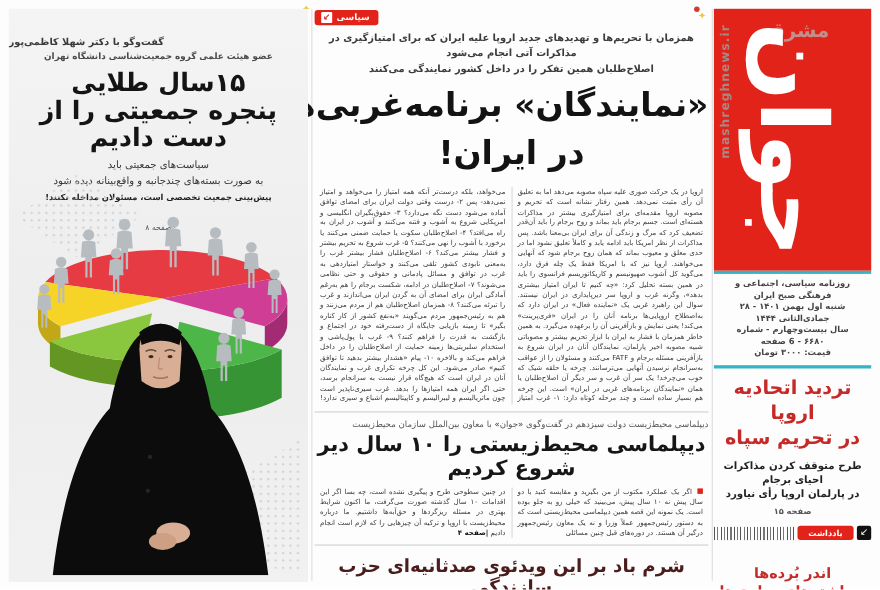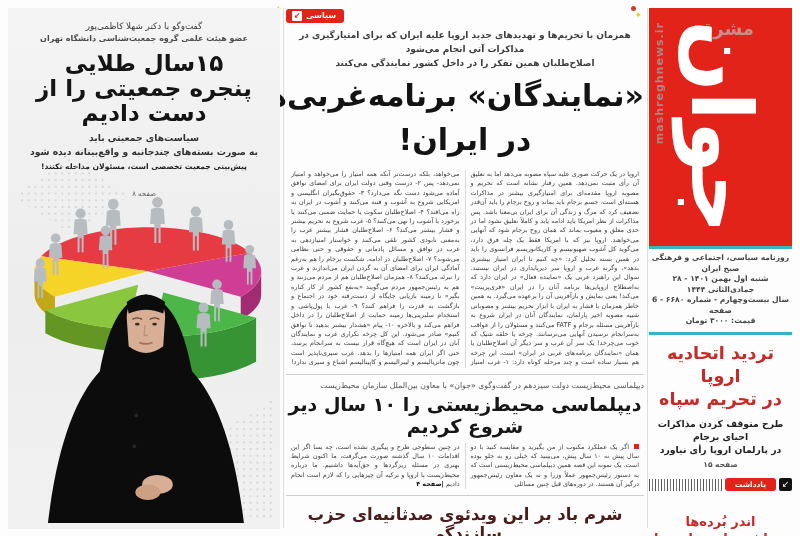--- a/index.html
+++ b/index.html
@@ -10,21 +10,21 @@
 
   
   .right-col { position:absolute; top:8px; right:8px; width:143px; height:522px; }
   .masthead { position:relative; width:143px; height:238px; background:#e2231a; overflow:hidden; }
   .logo-word { position:absolute; top:50%; left:50%; transform:translate(-50%,-50%) rotate(90deg);
     color:#fff; font-weight:bold; font-size:84px; letter-spacing:-4px; white-space:nowrap; line-height:1; }
   .wm-site { position:absolute; top:14px; left:4px; writing-mode:vertical-rl; transform:rotate(180deg);
     font-size:11px; font-weight:bold; color:#9b9b9b; opacity:.85; letter-spacing:1px; }
   .wm-brand { position:absolute; top:10px; right:38px; font-size:18px; font-weight:bold; color:#b9b4b2; opacity:.75; }
   .teal { height:3px; background:#35b4c3; }
-  .info { padding:4px 0 5px; text-align:center; color:#2b2b2b; }
+  .info { padding:4px 18px 5px; text-align:center; color:#2b2b2b; }
   .info div { font-size:7.6px; line-height:10.5px; font-weight:bold; color:#444; }
   .eu { text-align:center; margin-top:7px; }
   .eu-h { color:#c52a28; font-weight:bold; font-size:17.5px; line-height:23px; }
   .eu-sub { margin-top:6px; font-size:9.3px; font-weight:bold; color:#222; line-height:13px; }
   .eu-page { margin-top:4px; font-size:7.5px; color:#555; font-weight:bold; }
   .tagrow { margin-top:9px; display:flex; align-items:center; gap:3px; direction:ltr; height:14px; }
   .barcode { flex:1; height:12px;
     background:repeating-linear-gradient(90deg,#555 0 1px,transparent 1px 3px,#777 3px 4px,transparent 4px 6px); }
   .tag { background:#e2231a; color:#fff; font-size:7.5px; font-weight:bold; border-radius:3px;
     padding:2px 10px; line-height:1.2; }
@@ -54,24 +54,24 @@
   .env-col + .env-col { border-right:1px solid #d9d9d9; }
   .redsq { display:inline-block; width:5px; height:5px; background:#e2231a; margin-left:2px; }
   .pg { font-weight:bold; color:#111; }
   .shame { text-align:center; font-weight:bold; color:#4a1c1c; font-size:16.5px; margin-top:9px; letter-spacing:-0.5px; }
   .ornament { position:absolute; font-size:9px; color:#e9c83d; }
   .reddot { position:absolute; width:5px; height:5px; border-radius:50%; background:#d43a2f; }
 
   
   .feature { position:absolute; top:8px; left:8px; width:272px; height:521px;
     background:linear-gradient(180deg,#f4f4f4 0%,#ededed 55%,#f1f1f1 100%); overflow:hidden; }
-  .f-kicker { text-align:center; font-size:8.8px; font-weight:normal; color:#3a3a3a; margin-top:12px; line-height:13px; }
+  .f-kicker { text-align:left; font-size:8.8px; font-weight:bold; color:#3a3a3a; margin-top:25px; line-height:13px; }
   .f-kicker2 { text-align:center; font-size:8px; font-weight:bold; color:#4a4a4a; line-height:12px; }
   .f-h { text-align:center; font-weight:bold; color:#141414; font-size:23px; line-height:25px; margin-top:6px; letter-spacing:-0.5px; }
-  .f-sub { text-align:center; font-size:9.2px; color:#333; line-height:13.5px; margin-top:5px; font-weight:bold; }
+  .f-sub { text-align:center; font-size:9.2px; color:#333; line-height:13.5px; margin-top:5px; font-weight:normal; }
   .f-note { text-align:center; font-size:7.6px; color:#222; font-weight:bold; margin-top:4px; }
   .f-page { text-align:center; font-size:7px; color:#555; font-weight:normal; margin-top:19px; }
   .montage { position:absolute; left:0; right:0; bottom:6px; top:150px; }
   .montage svg { width:100%; height:100%; display:block; }
 </style>
 </head>
 <body>
 
 <div class="page">
 

